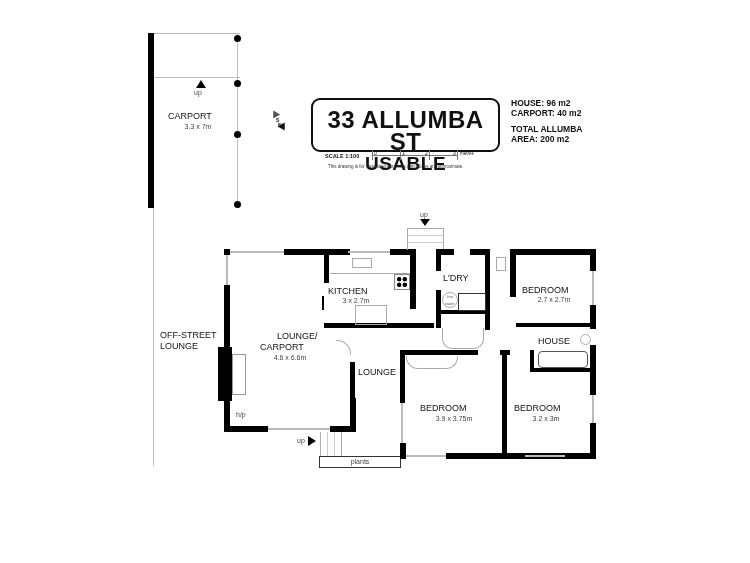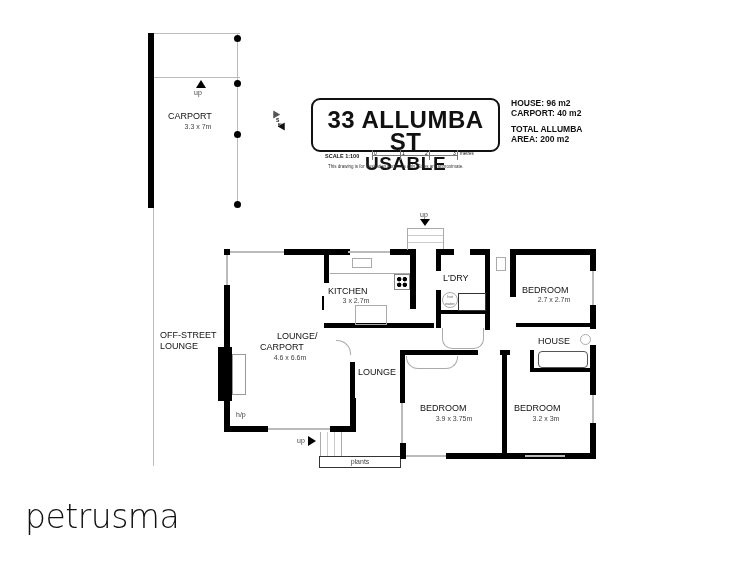--- a/index.html
+++ b/index.html
@@ -175,14 +175,13 @@
   <div class="w" style="left:502px;top:350px;width:5px;height:108px;"></div>
   <div class="thin" style="left:525px;top:455px;width:40px;height:2px;"></div>
   <div class="lbl" style="left:514px;top:403px;width:64px;">BEDROOM</div>
   <div class="dim" style="left:514px;top:415px;width:64px;">3.2 x 3m</div>
 </div>
 
 <div class="lbl" style="left:160px;top:330px;width:60px;">OFF-STREET</div>
 <div class="lbl" style="left:160px;top:341px;width:60px;">LOUNGE</div>
 
 <div class="logo">
-  <div class="main">petrusma</div>
 </div>
 
 </body></html>

